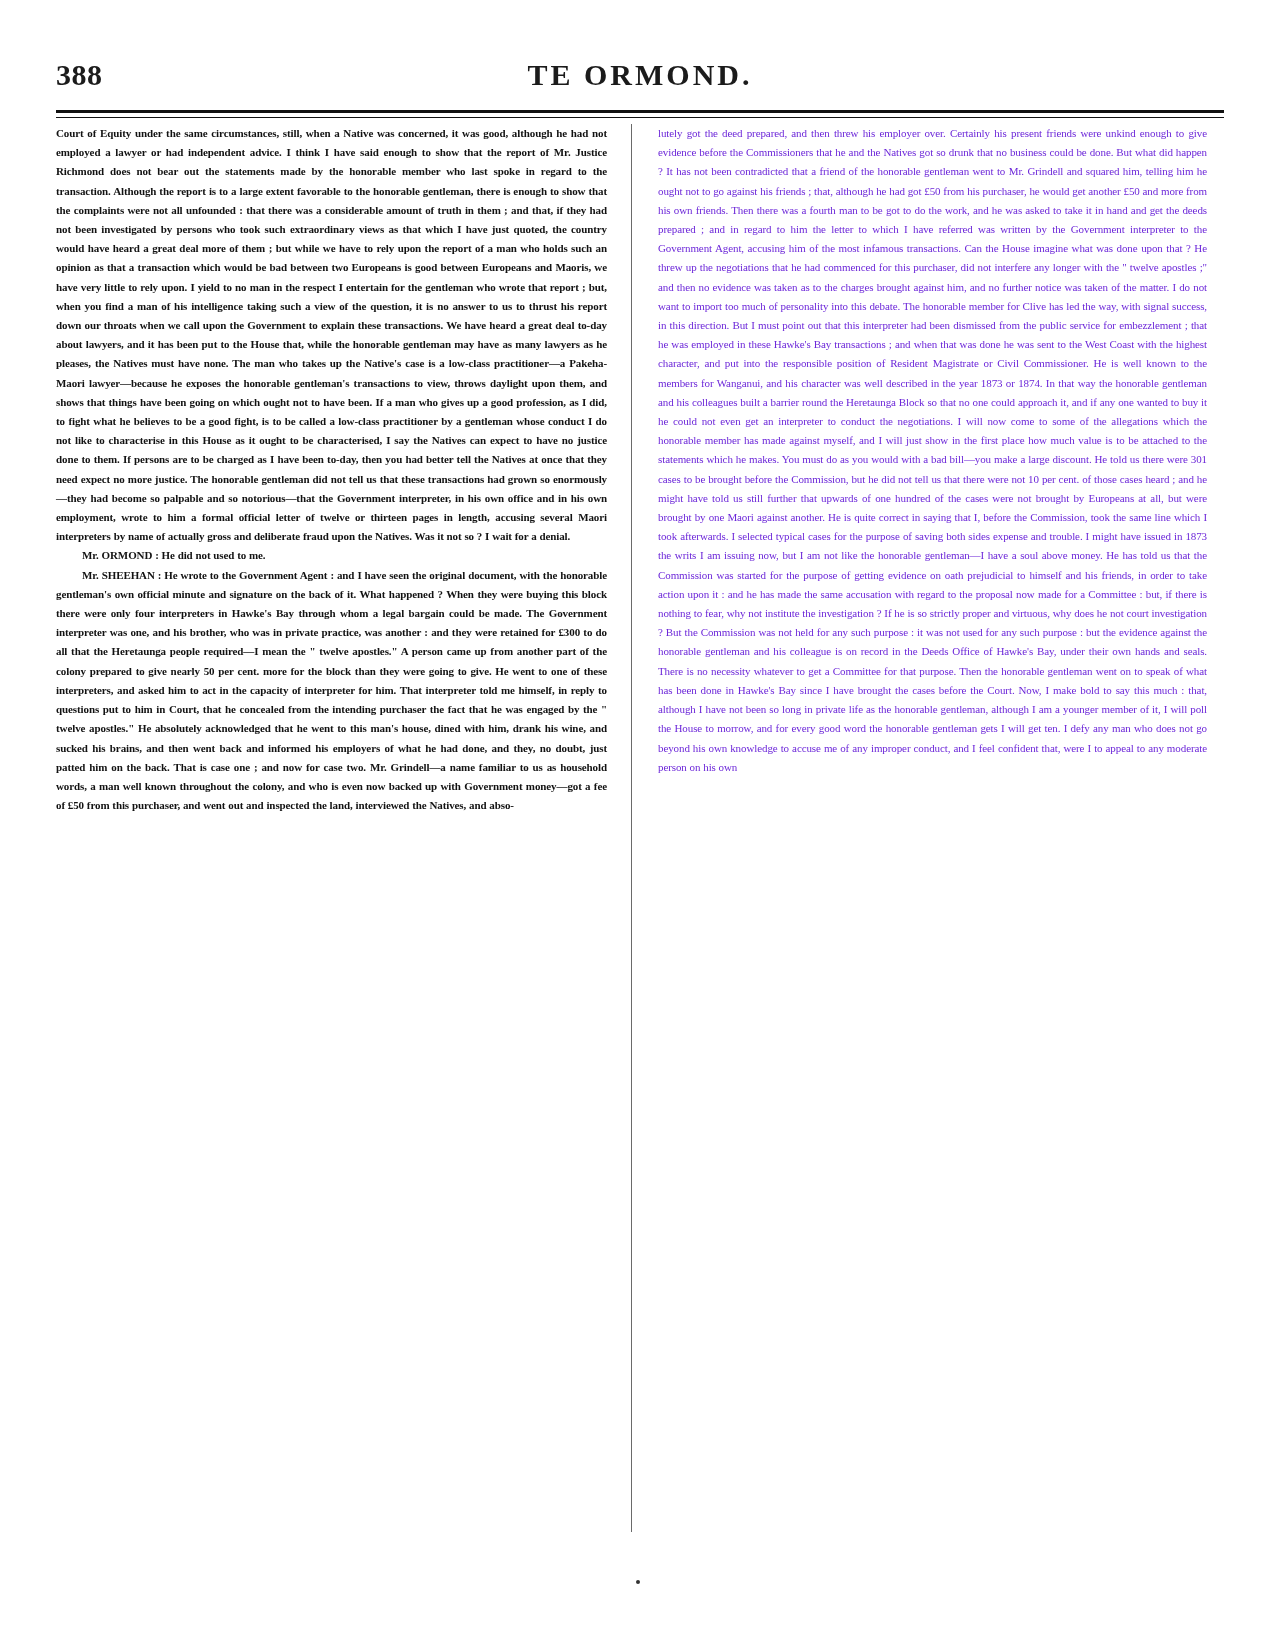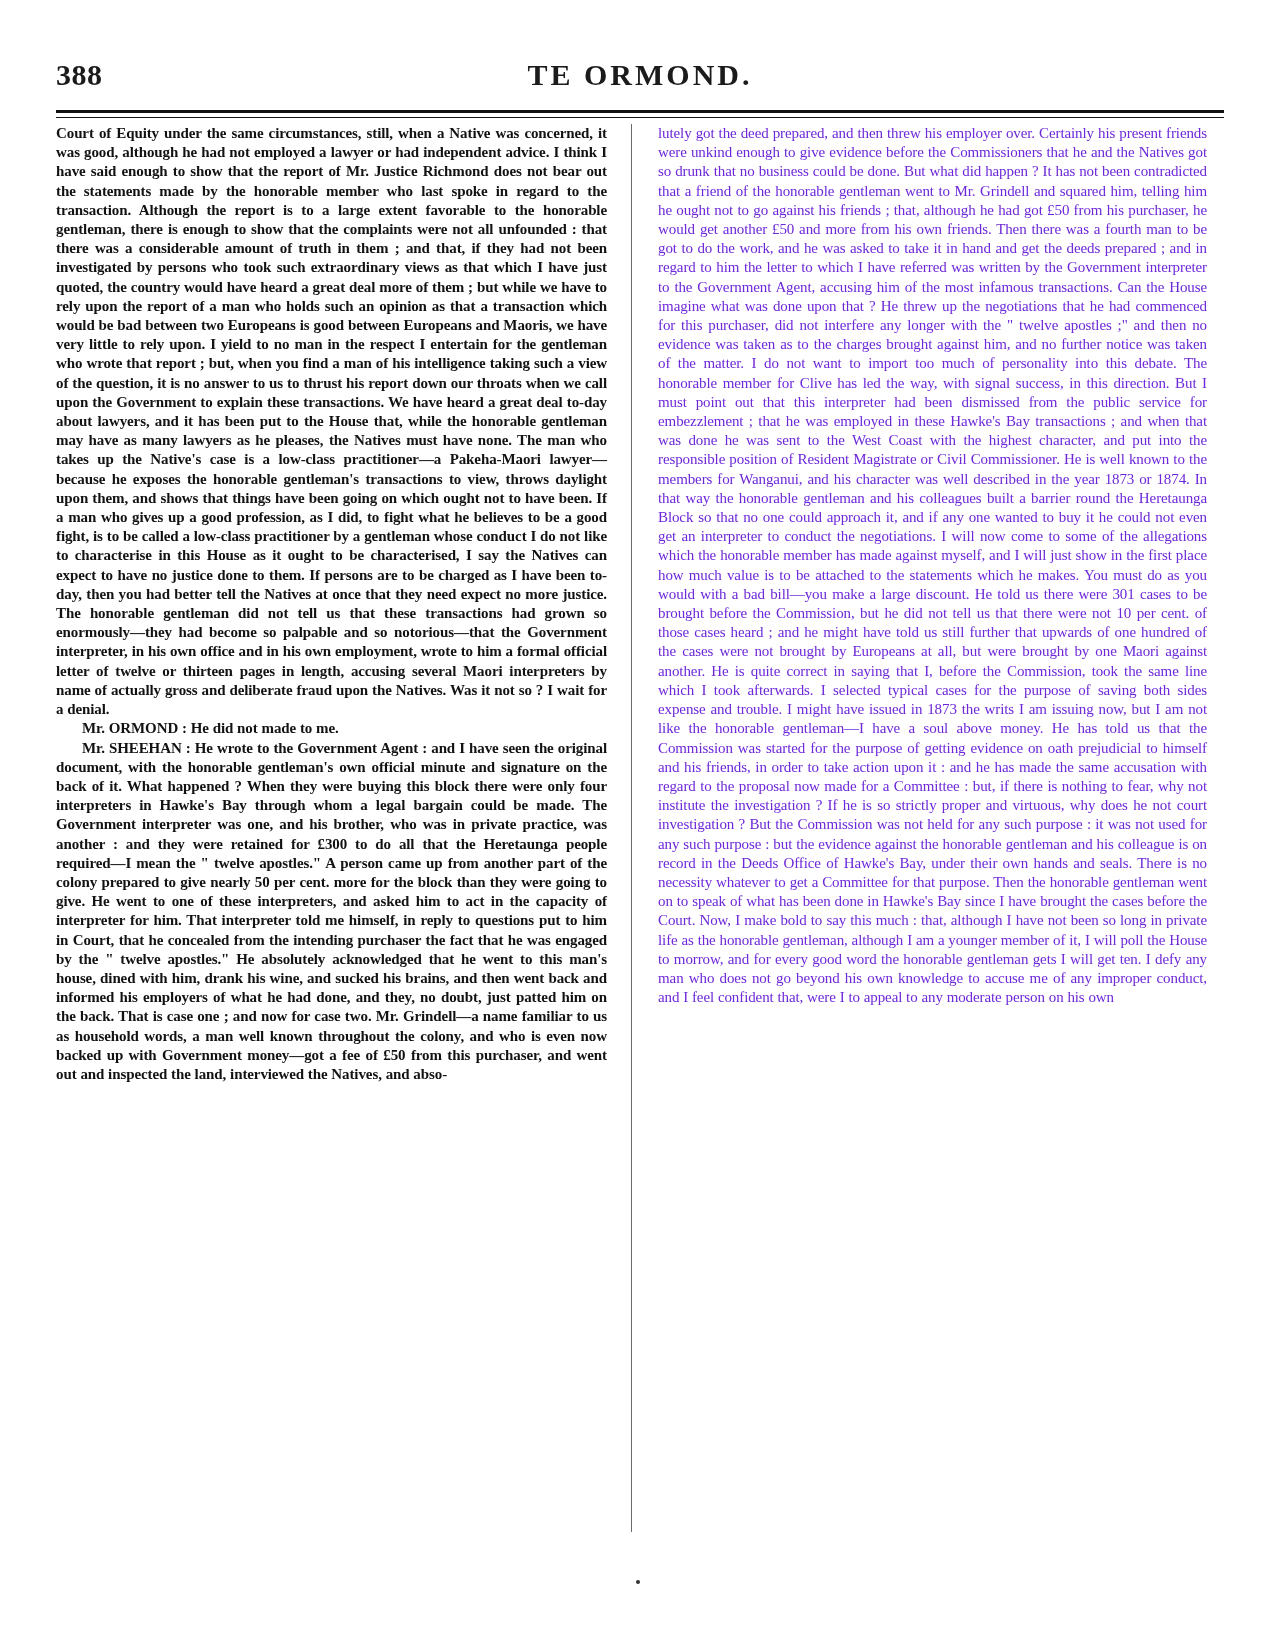--- a/index.html
+++ b/index.html
@@ -75,21 +75,21 @@
   .col.left { padding-right: 16px; }
   .col.right { padding-left: 18px; }
   .divider {
     width: 0;
     border-left: 1px solid #6a6a6a;
     margin: 0 8px;
     height: 1408px;
   }
   p.para {
     margin: 0 0 0 0;
-    font-size: 15px;
+    font-size: 11px;
     line-height: 19.2px;
     text-align: justify;
     text-justify: inter-word;
     font-family: "Liberation Serif", serif;
     letter-spacing: -0.1px;
     word-spacing: 0.2px;
   }
   p.para + p.para {
     text-indent: 26px;
   }
@@ -115,21 +115,21 @@
     <div class="folio">388</div>
     <div class="paper-title">TE  ORMOND.</div>
   </div>
 
   <div class="rule-top"></div>
 
   <div class="columns">
 
     <div class="col left">
       <p class="para">Court of Equity under the same circumstances, still, when a Native was concerned, it was good, although he had not employed a lawyer or had independent advice. I think I have said enough to show that the report of Mr. Justice Richmond does not bear out the statements made by the honorable member who last spoke in regard to the transaction. Although the report is to a large extent favorable to the honorable gentleman, there is enough to show that the complaints were not all unfounded : that there was a considerable amount of truth in them ; and that, if they had not been investigated by persons who took such extraordinary views as that which I have just quoted, the country would have heard a great deal more of them ; but while we have to rely upon the report of a man who holds such an opinion as that a transaction which would be bad between two Europeans is good between Europeans and Maoris, we have very little to rely upon. I yield to no man in the respect I entertain for the gentleman who wrote that report ; but, when you find a man of his intelligence taking such a view of the question, it is no answer to us to thrust his report down our throats when we call upon the Government to explain these transactions. We have heard a great deal to-day about lawyers, and it has been put to the House that, while the honorable gentleman may have as many lawyers as he pleases, the Natives must have none. The man who takes up the Native's case is a low-class practitioner—a Pakeha-Maori lawyer—because he exposes the honorable gentleman's transactions to view, throws daylight upon them, and shows that things have been going on which ought not to have been. If a man who gives up a good profession, as I did, to fight what he believes to be a good fight, is to be called a low-class practitioner by a gentleman whose conduct I do not like to characterise in this House as it ought to be characterised, I say the Natives can expect to have no justice done to them. If persons are to be charged as I have been to-day, then you had better tell the Natives at once that they need expect no more justice. The honorable gentleman did not tell us that these transactions had grown so enormously—they had become so palpable and so notorious—that the Government interpreter, in his own office and in his own employment, wrote to him a formal official letter of twelve or thirteen pages in length, accusing several Maori interpreters by name of actually gross and deliberate fraud upon the Natives. Was it not so ? I wait for a denial.</p>
-      <p class="para">Mr. ORMOND : He did not made to me.</p>
+      <p class="para">Mr. ORMOND : He did not used to me.</p>
       <p class="para">Mr. SHEEHAN : He wrote to the Government Agent : and I have seen the original document, with the honorable gentleman's own official minute and signature on the back of it. What happened ? When they were buying this block there were only four interpreters in Hawke's Bay through whom a legal bargain could be made. The Government interpreter was one, and his brother, who was in private practice, was another : and they were retained for £300 to do all that the Heretaunga people required—I mean the " twelve apostles." A person came up from another part of the colony prepared to give nearly 50 per cent. more for the block than they were going to give. He went to one of these interpreters, and asked him to act in the capacity of interpreter for him. That interpreter told me himself, in reply to questions put to him in Court, that he concealed from the intending purchaser the fact that he was engaged by the " twelve apostles." He absolutely acknowledged that he went to this man's house, dined with him, drank his wine, and sucked his brains, and then went back and informed his employers of what he had done, and they, no doubt, just patted him on the back. That is case one ; and now for case two. Mr. Grindell—a name familiar to us as household words, a man well known throughout the colony, and who is even now backed up with Government money—got a fee of £50 from this purchaser, and went out and inspected the land, interviewed the Natives, and abso-</p>
     </div>
 
     <div class="divider"></div>
 
     <div class="col right">
       <p class="para faded">lutely got the deed prepared, and then threw his employer over. Certainly his present friends were unkind enough to give evidence before the Commissioners that he and the Natives got so drunk that no business could be done. But what did happen ? It has not been contradicted that a friend of the honorable gentleman went to Mr. Grindell and squared him, telling him he ought not to go against his friends ; that, although he had got £50 from his purchaser, he would get another £50 and more from his own friends. Then there was a fourth man to be got to do the work, and he was asked to take it in hand and get the deeds prepared ; and in regard to him the letter to which I have referred was written by the Government interpreter to the Government Agent, accusing him of the most infamous transactions. Can the House imagine what was done upon that ? He threw up the negotiations that he had commenced for this purchaser, did not interfere any longer with the " twelve apostles ;" and then no evidence was taken as to the charges brought against him, and no further notice was taken of the matter. I do not want to import too much of personality into this debate. The honorable member for Clive has led the way, with signal success, in this direction. But I must point out that this interpreter had been dismissed from the public service for embezzlement ; that he was employed in these Hawke's Bay transactions ; and when that was done he was sent to the West Coast with the highest character, and put into the responsible position of Resident Magistrate or Civil Commissioner. He is well known to the members for Wanganui, and his character was well described in the year 1873 or 1874. In that way the honorable gentleman and his colleagues built a barrier round the Heretaunga Block so that no one could approach it, and if any one wanted to buy it he could not even get an interpreter to conduct the negotiations. I will now come to some of the allegations which the honorable member has made against myself, and I will just show in the first place how much value is to be attached to the statements which he makes. You must do as you would with a bad bill—you make a large discount. He told us there were 301 cases to be brought before the Commission, but he did not tell us that there were not 10 per cent. of those cases heard ; and he might have told us still further that upwards of one hundred of the cases were not brought by Europeans at all, but were brought by one Maori against another. He is quite correct in saying that I, before the Commission, took the same line which I took afterwards. I selected typical cases for the purpose of saving both sides expense and trouble. I might have issued in 1873 the writs I am issuing now, but I am not like the honorable gentleman—I have a soul above money. He has told us that the Commission was started for the purpose of getting evidence on oath prejudicial to himself and his friends, in order to take action upon it : and he has made the same accusation with regard to the proposal now made for a Committee : but, if there is nothing to fear, why not institute the investigation ? If he is so strictly proper and virtuous, why does he not court investigation ? But the Commission was not held for any such purpose : it was not used for any such purpose : but the evidence against the honorable gentleman and his colleague is on record in the Deeds Office of Hawke's Bay, under their own hands and seals. There is no necessity whatever to get a Committee for that purpose. Then the honorable gentleman went on to speak of what has been done in Hawke's Bay since I have brought the cases before the Court. Now, I make bold to say this much : that, although I have not been so long in private life as the honorable gentleman, although I am a younger member of it, I will poll the House to morrow, and for every good word the honorable gentleman gets I will get ten. I defy any man who does not go beyond his own knowledge to accuse me of any improper conduct, and I feel confident that, were I to appeal to any moderate person on his own</p>
     </div>
 
   </div>

